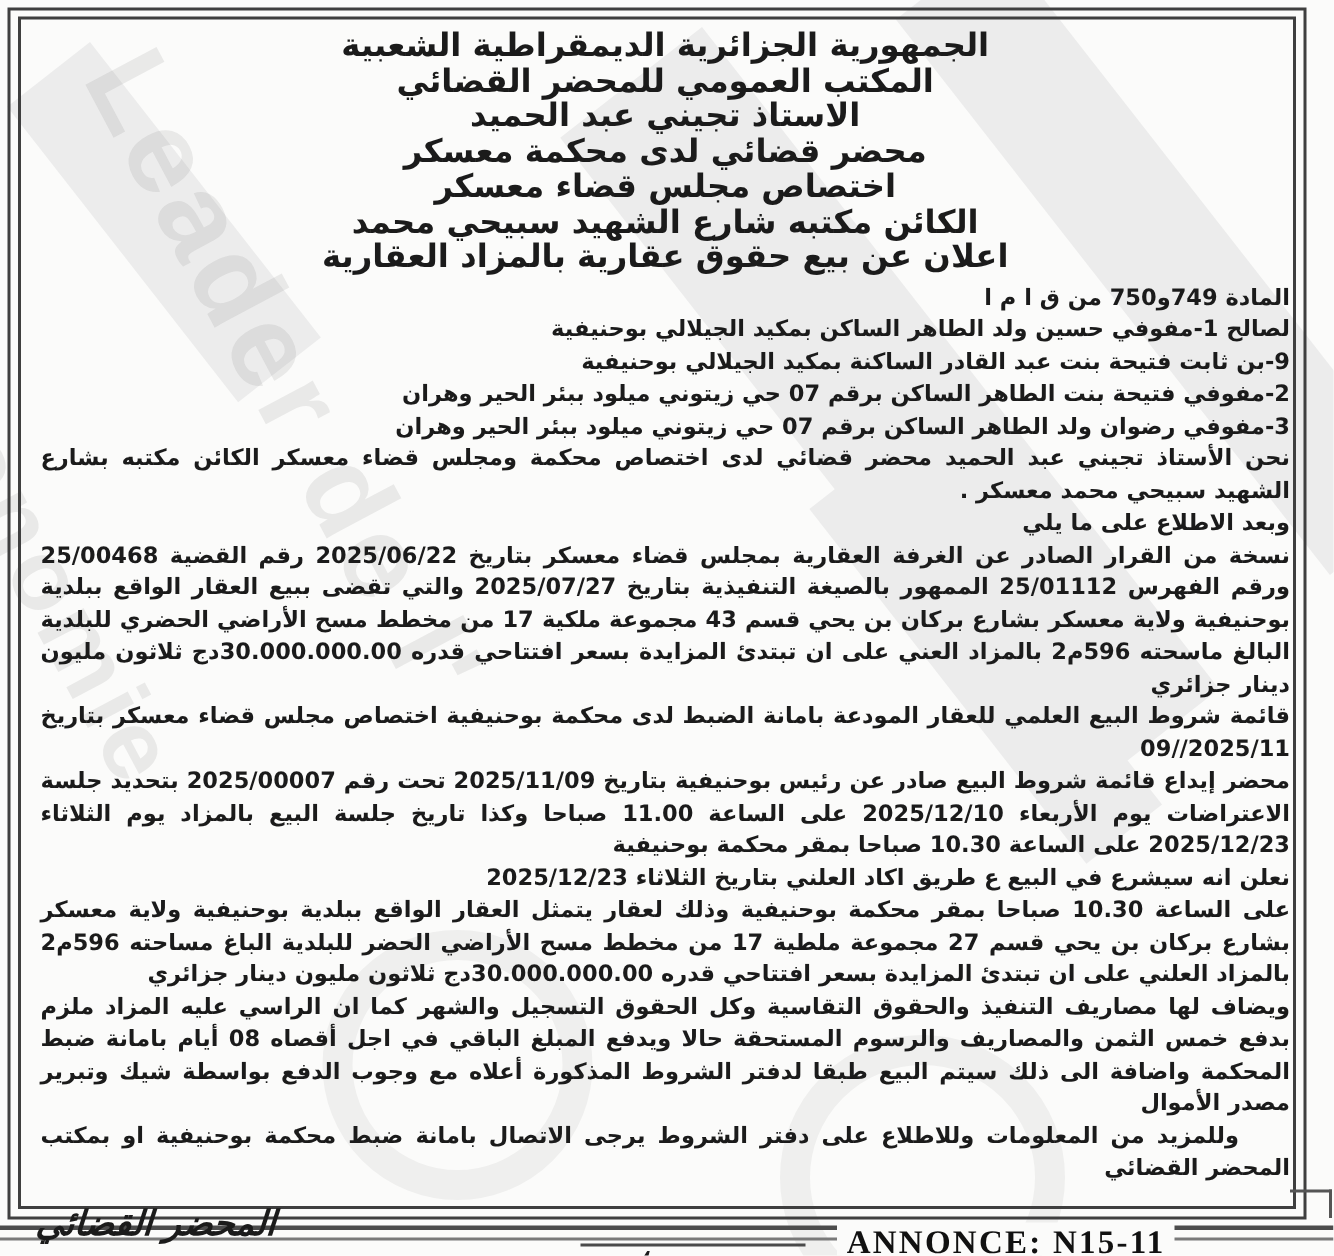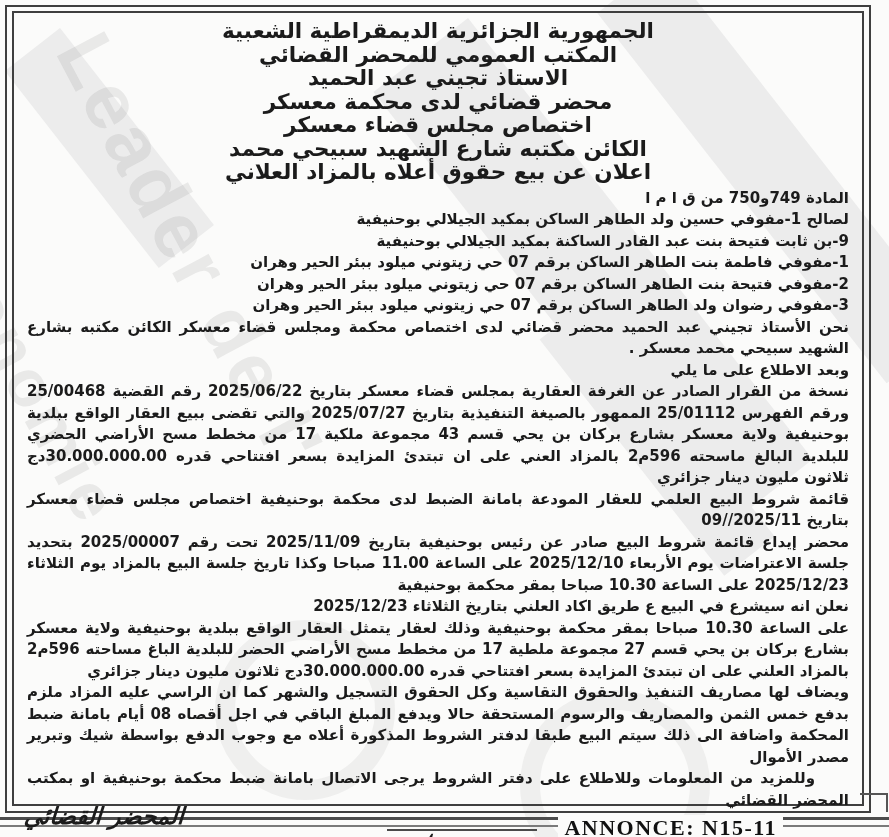--- a/index.html
+++ b/index.html
@@ -29,21 +29,21 @@
   .frame-outer{
     position:absolute; left:5px; top:5px; width:862px; height:804px;
     border:2px solid #3f3f3f; z-index:1;
   }
   .frame-inner{
     position:absolute; left:5px; top:4px; right:5px; bottom:5px;
     border:2px solid #3f3f3f;
   }
   
   .content{
-    position:absolute; inset:0; padding:6px 13px 4px 13px;
+    position:absolute; inset:0; padding:6px 2px 4px 13px;
     direction:rtl; z-index:2;
   }
   .hdr{ text-align:center; font-weight:bold; font-size:21.5px; line-height:23.5px; margin:0; }
   .bodytxt p{
     margin:0; font-size:15px; font-weight:700; line-height:21.5px;
     text-align:justify; direction:rtl;
   }
   .bodytxt p.indent{ text-indent:34px; }
   .hdr-block{ margin-bottom:4px; }
   
@@ -94,28 +94,27 @@
     <div class="frame-inner">
       <div class="content">
 
         <div class="hdr-block">
           <p class="hdr">الجمهورية الجزائرية الديمقراطية الشعبية</p>
           <p class="hdr">المكتب العمومي للمحضر القضائي</p>
           <p class="hdr">الاستاذ تجيني عبد الحميد</p>
           <p class="hdr">محضر قضائي لدى محكمة معسكر</p>
           <p class="hdr">اختصاص مجلس قضاء معسكر</p>
           <p class="hdr">الكائن مكتبه شارع الشهيد سبيحي محمد</p>
-          <p class="hdr">اعلان عن بيع حقوق أعلاه بالمزاد العلاني</p>
+          <p class="hdr">اعلان عن بيع حقوق عقارية بالمزاد العقارية</p>
         </div>
 
         <div class="bodytxt">
           <p>المادة 749و750 من ق ا م ا</p>
           <p>لصالح 1-مفوفي حسين ولد الطاهر الساكن بمكيد الجيلالي بوحنيفية</p>
           <p>9-بن ثابت فتيحة بنت عبد القادر الساكنة بمكيد الجيلالي بوحنيفية</p>
-          <p>1-مفوفي فاطمة بنت الطاهر الساكن برقم 07 حي زيتوني ميلود ببئر الحير وهران</p>
           <p>2-مفوفي فتيحة بنت الطاهر الساكن برقم 07 حي زيتوني ميلود ببئر الحير وهران</p>
           <p>3-مفوفي رضوان ولد الطاهر الساكن برقم 07 حي زيتوني ميلود ببئر الحير وهران</p>
           <p>نحن الأستاذ تجيني عبد الحميد محضر قضائي لدى اختصاص محكمة ومجلس قضاء معسكر الكائن مكتبه بشارع الشهيد سبيحي محمد معسكر .</p>
           <p>وبعد الاطلاع على ما يلي</p>
           <p>نسخة من القرار الصادر عن الغرفة العقارية بمجلس قضاء معسكر بتاريخ 2025/06/22 رقم القضية 25/00468 ورقم الفهرس 25/01112 الممهور بالصيغة التنفيذية بتاريخ 2025/07/27 والتي تقضى ببيع العقار الواقع ببلدية بوحنيفية ولاية معسكر بشارع بركان بن يحي قسم 43 مجموعة ملكية 17 من مخطط مسح الأراضي الحضري للبلدية البالغ ماسحته 596م2 بالمزاد العني على ان تبتدئ المزايدة بسعر افتتاحي قدره 30.000.000.00دج ثلاثون مليون دينار جزائري</p>
           <p>قائمة شروط البيع العلمي للعقار المودعة بامانة الضبط لدى محكمة بوحنيفية اختصاص مجلس قضاء معسكر بتاريخ 2025/11//09</p>
           <p>محضر إيداع قائمة شروط البيع صادر عن رئيس بوحنيفية بتاريخ 2025/11/09 تحت رقم 2025/00007 بتحديد جلسة الاعتراضات يوم الأربعاء 2025/12/10 على الساعة 11.00 صباحا وكذا تاريخ جلسة البيع بالمزاد يوم الثلاثاء 2025/12/23 على الساعة 10.30 صباحا بمقر محكمة بوحنيفية</p>
           <p>نعلن انه سيشرع في البيع ع طريق اكاد العلني بتاريخ الثلاثاء 2025/12/23</p>
           <p>على الساعة 10.30 صباحا بمقر محكمة بوحنيفية وذلك لعقار يتمثل العقار الواقع ببلدية بوحنيفية ولاية معسكر بشارع بركان بن يحي قسم 27 مجموعة ملطية 17 من مخطط مسح الأراضي الحضر للبلدية الباغ مساحته 596م2 بالمزاد العلني على ان تبتدئ المزايدة بسعر افتتاحي قدره 30.000.000.00دج ثلاثون مليون دينار جزائري</p>
           <p>ويضاف لها مصاريف التنفيذ والحقوق التقاسية وكل الحقوق التسجيل والشهر كما ان الراسي عليه المزاد ملزم بدفع خمس الثمن والمصاريف والرسوم المستحقة حالا ويدفع المبلغ الباقي في اجل أقصاه 08 أيام بامانة ضبط المحكمة واضافة الى ذلك سيتم البيع طبقا لدفتر الشروط المذكورة أعلاه مع وجوب الدفع بواسطة شيك وتبرير مصدر الأموال</p>

